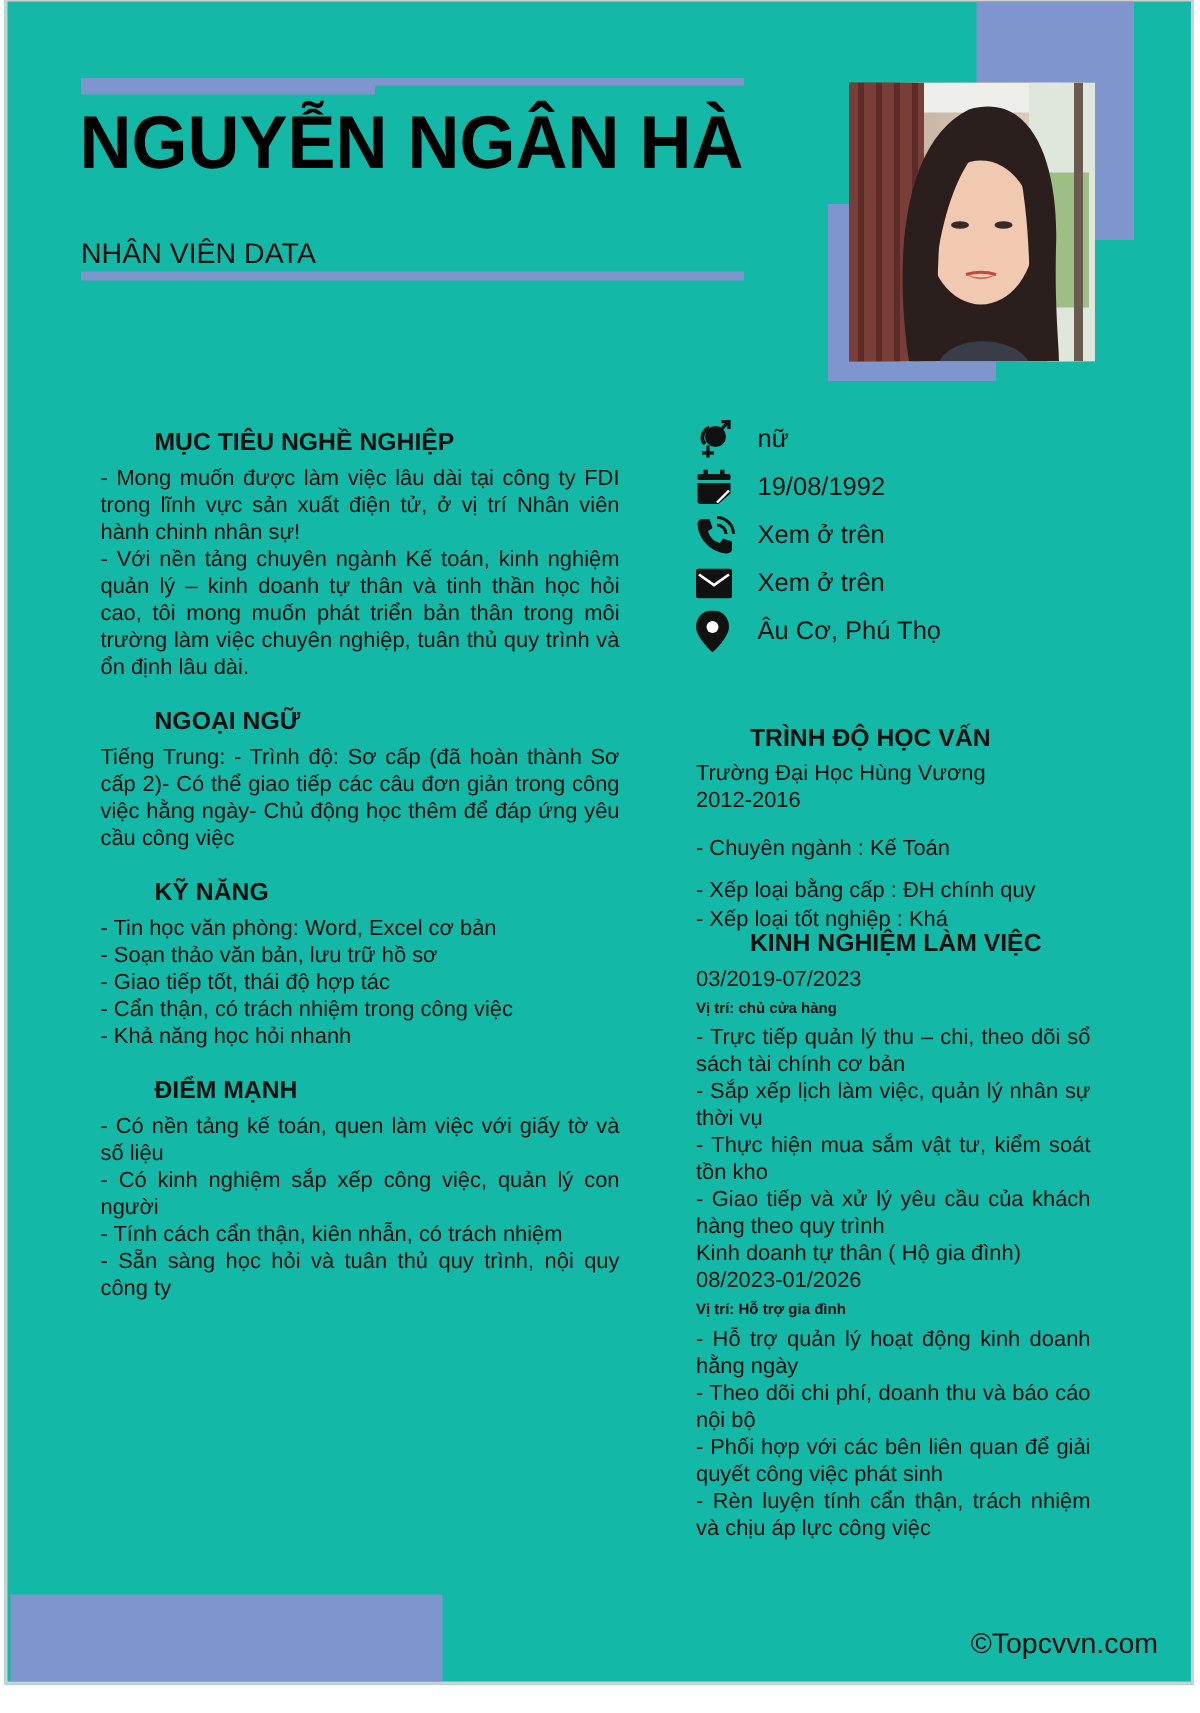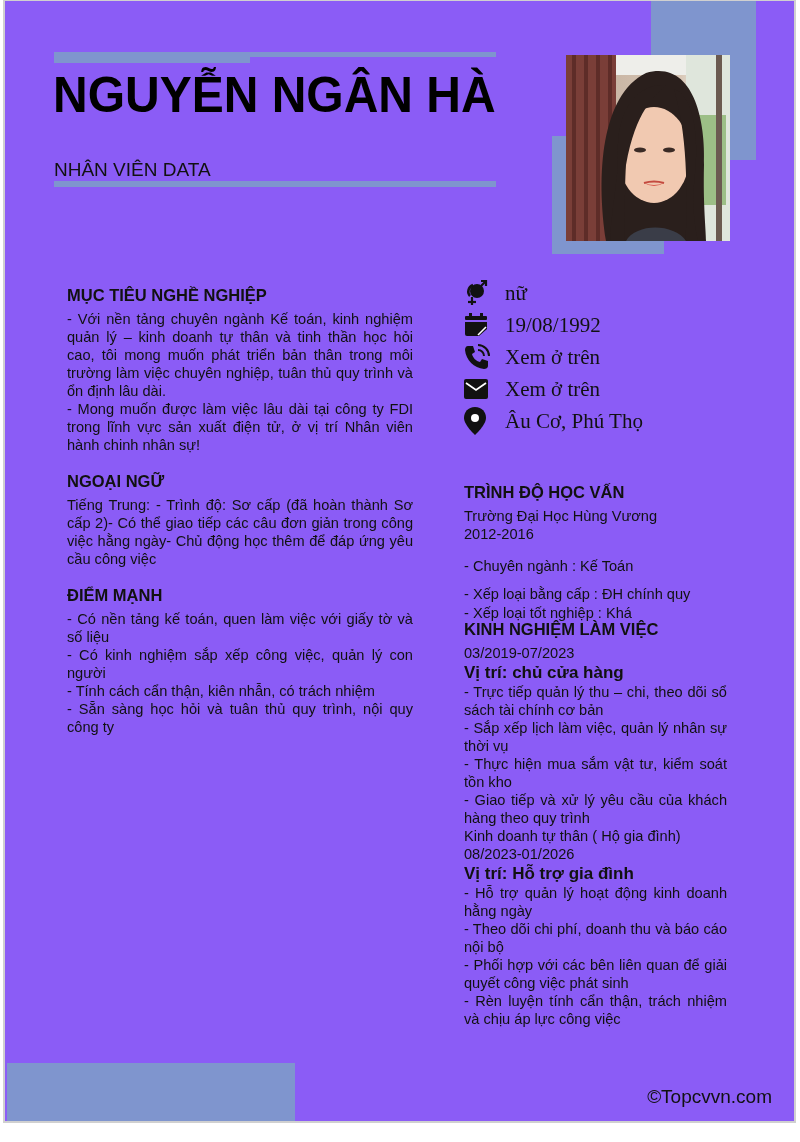--- a/index.html
+++ b/index.html
@@ -1,20 +1,20 @@
 <!DOCTYPE html>
 <html><head>
 <meta charset="utf-8">
 <style>
   * { box-sizing: border-box; margin: 0; padding: 0; }
   html, body { width: 800px; height: 1142px; background: #ffffff; overflow: hidden; }
   body { font-family: "Liberation Sans", "DejaVu Sans", sans-serif; color: #111; position: relative; }
   .page {
     position: absolute; left: 3px; top: 0; width: 793px; height: 1123px;
-    border: 2px solid #d0d0d0; border-top: 1px solid #d0d0d0; background: #8b5cf6; overflow: hidden;
+    border: 2px solid #d0d0d0; border-top: 1px solid #d0d0d0; background: #14b8a6; overflow: hidden;
   }
   .accent { background: #7f95ce; position: absolute; }
 
   
   .bar-top-thin { left: 49px; top: 51px; width: 442px; height: 5px; }
   .bar-top-thick { left: 49px; top: 51px; width: 196px; height: 11px; }
   .bar-bottom { left: 49px; top: 180px; width: 442px; height: 6px; }
 
   .name {
     position: absolute; left: 48px; top: 64px;
@@ -36,35 +36,35 @@
     background: linear-gradient(90deg, #6d3a35 0%, #8a4a42 18%, #c9b6a5 28%, #d9c7b6 70%, #e8ece8 85%, #9bb58a 100%);
   }
   .photo svg { display: block; }
 
   
   .col-left { position: absolute; left: 62px; top: 284px; width: 346px; }
   .col-right { position: absolute; left: 459px; width: 263px; }
 
   h2.section {
     font-size: 16.5px; font-weight: 700; color: #111; line-height: 20px;
-    margin-bottom: 5px; letter-spacing: 0px;
+    margin-bottom: 5px; letter-spacing: 0px; margin-left: 36px;
   }
   .para {
     font-size: 14.6px; line-height: 18px; color: #111; text-align: justify;
     text-align-last: left;
   }
   .section-block { margin-bottom: 17px; }
   .list-line { font-size: 14.6px; line-height: 18px; color: #111; }
-  .bold-line { font-size: 17px; line-height: 18px; font-weight: 700; color: #111; margin: 2px 0 1px; }
+  .bold-line { font-size: 10px; line-height: 18px; font-weight: 700; color: #111; margin: 2px 0 1px; }
 
   
   .contact { position: absolute; left: 459px; top: 276px; width: 263px; }
   .contact-row { display: flex; align-items: center; height: 32px; }
   .contact-row .ico { width: 28px; height: 28px; display: flex; align-items: center; justify-content: flex-start; }
-  .contact-row .val { margin-left: 13px; font-size: 21px; color: #111; font-family: Liberation Serif, serif; }
+  .contact-row .val { margin-left: 13px; font-size: 17px; color: #111; }
 
   .edu { top: 481px; }
   .exp { top: 618px; }
 
   .footer-block { left: 2px; top: 1062px; width: 288px; height: 58px; }
   .copyright {
     position: absolute; right: 22px; top: 1085px;
     font-size: 19px; color: #111;
   }
 </style>
@@ -108,29 +108,37 @@
       <path d="M78 128 Q88 134 98 128 Q88 132 78 128 Z" fill="#d9574a"></path>
       <path d="M78 128 Q88 125 98 128" stroke="#c44a3f" stroke-width="2" fill="none"></path>
 
       <path d="M60 186 C70 168 108 168 120 186 Z" fill="#3a3d48"></path>
     </svg>
   </div>
 
   <div class="col-left">
     <div class="section-block">
       <h2 class="section">MỤC TIÊU NGHỀ NGHIỆP</h2>
+      <div class="para">- Mong muốn được làm việc lâu dài tại công ty FDI trong lĩnh vực sản xuất điện tử, ở vị trí Nhân viên hành chinh nhân sự!</div>
       <div class="para">- Với nền tảng chuyên ngành Kế toán, kinh nghiệm quản lý – kinh doanh tự thân và tinh thần học hỏi cao, tôi mong muốn phát triển bản thân trong môi trường làm việc chuyên nghiệp, tuân thủ quy trình và ổn định lâu dài.</div>
-      <div class="para">- Mong muốn được làm việc lâu dài tại công ty FDI trong lĩnh vực sản xuất điện tử, ở vị trí Nhân viên hành chinh nhân sự!</div>
     </div>
 
     <div class="section-block">
       <h2 class="section">NGOẠI NGỮ</h2>
       <div class="para">Tiếng Trung: - Trình độ: Sơ cấp (đã hoàn thành Sơ cấp 2)- Có thể giao tiếp các câu đơn giản trong công việc hằng ngày- Chủ động học thêm để đáp ứng yêu cầu công việc</div>
     </div>
 
+    <div class="section-block">
+      <h2 class="section">KỸ NĂNG</h2>
+      <div class="list-line">- Tin học văn phòng: Word, Excel cơ bản</div>
+      <div class="list-line">- Soạn thảo văn bản, lưu trữ hồ sơ</div>
+      <div class="list-line">- Giao tiếp tốt, thái độ hợp tác</div>
+      <div class="list-line">- Cẩn thận, có trách nhiệm trong công việc</div>
+      <div class="list-line">- Khả năng học hỏi nhanh</div>
+    </div>
 
     <div class="section-block">
       <h2 class="section">ĐIỂM MẠNH</h2>
       <div class="para">- Có nền tảng kế toán, quen làm việc với giấy tờ và số liệu</div>
       <div class="para">- Có kinh nghiệm sắp xếp công việc, quản lý con người</div>
       <div class="para">- Tính cách cẩn thận, kiên nhẫn, có trách nhiệm</div>
       <div class="para">- Sẵn sàng học hỏi và tuân thủ quy trình, nội quy công ty</div>
     </div>
   </div>
 

